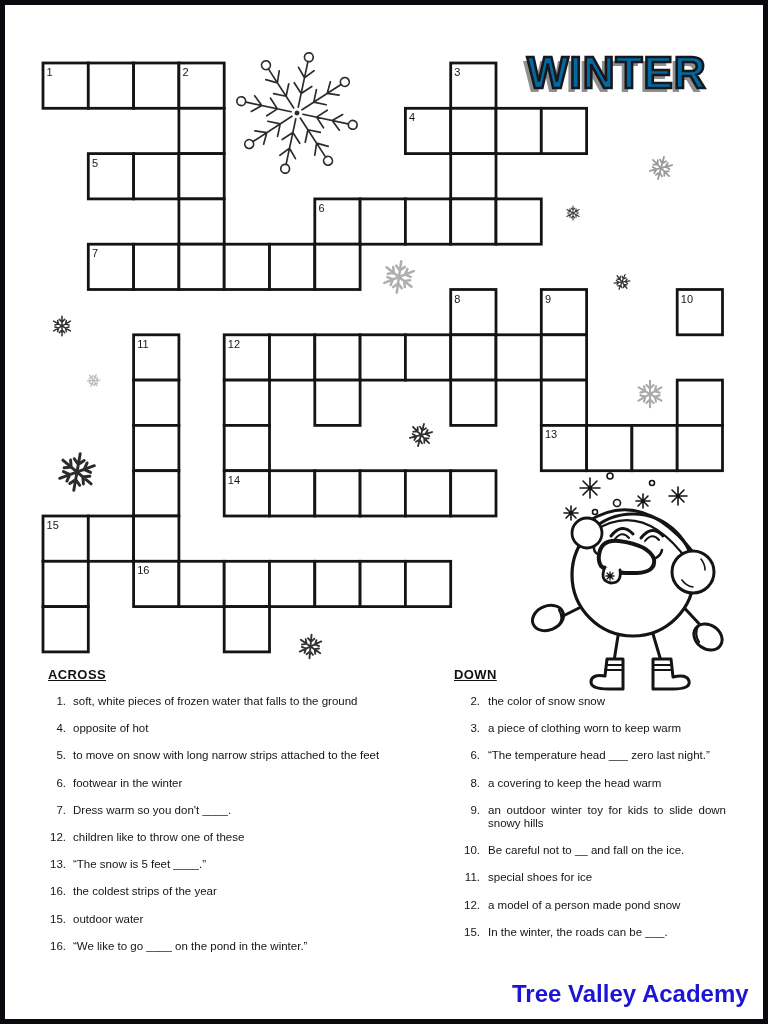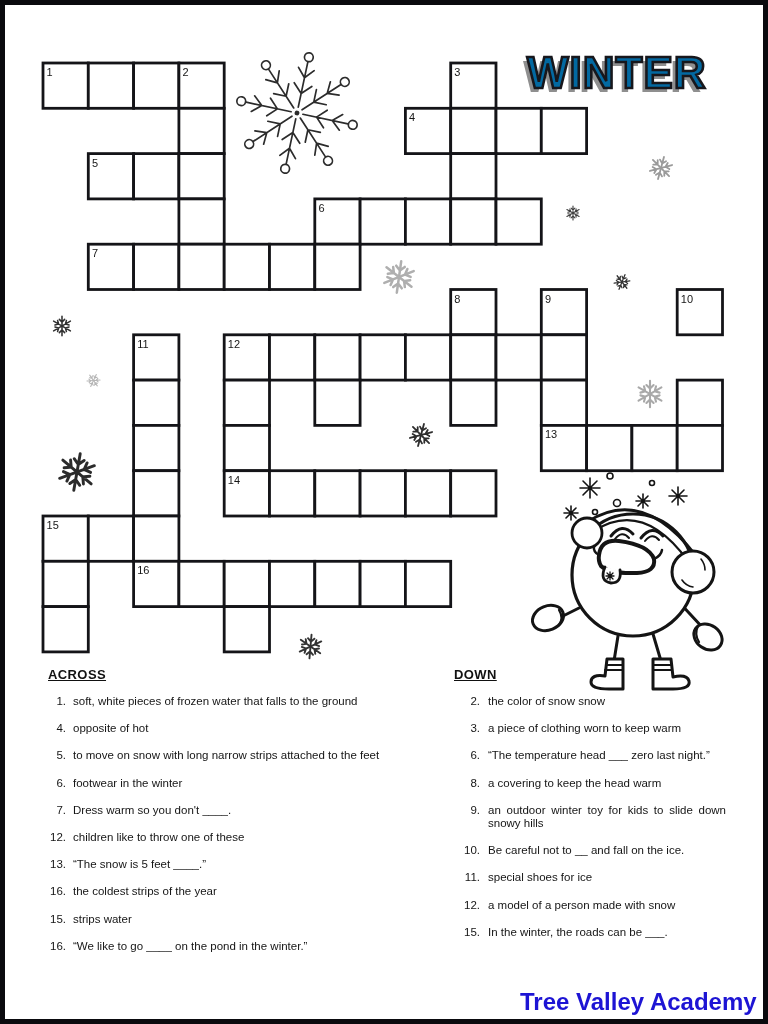--- a/index.html
+++ b/index.html
@@ -28,21 +28,21 @@
     margin:0 0 13px 4px;font-size:13px;font-weight:bold;
     text-decoration:underline;letter-spacing:.4px;color:#111;
   }
   .clue{display:flex;margin-bottom:14px;font-size:11.5px;line-height:13.2px;color:#151515;}
   .clue .num{flex:none;width:22px;text-align:right;padding-right:7px;}
   .clues-down .clue .num{width:30px;padding-right:8px;}
   .clue .txt{flex:1;}
   .clues-down .clue:nth-of-type(5) .txt{text-align:justify;}
   
   .brand{
-    position:absolute;left:504px;top:972px;margin:16px;
+    position:absolute;left:504px;top:972px;margin:8px;
     font-size:24px;font-weight:bold;white-space:nowrap;text-align:center;
   }
   .snowman{position:absolute;left:515px;top:460px;overflow:visible;}
   .defs-holder{position:absolute;width:0;height:0;overflow:hidden;}
 </style>
 </head>
 <body>
 
 <div class="page">
 
@@ -288,21 +288,21 @@
         <div class="clue">
           <span class="num">13.</span>
           <span class="txt">“The snow is 5 feet ____.”</span>
         </div>
         <div class="clue">
           <span class="num">16.</span>
           <span class="txt">the coldest strips of the year</span>
         </div>
         <div class="clue">
           <span class="num">15.</span>
-          <span class="txt">strips water</span>
+          <span class="txt">outdoor water</span>
         </div>
         <div class="clue">
           <span class="num">16.</span>
           <span class="txt">“We like to go ____ on the pond in the winter.”</span>
         </div>
       </div>
   </section>
 
   <section class="clues clues-down">
     <h2>DOWN</h2>
@@ -330,21 +330,21 @@
         <div class="clue">
           <span class="num">10.</span>
           <span class="txt">Be careful not to __ and fall on the ice.</span>
         </div>
         <div class="clue">
           <span class="num">11.</span>
           <span class="txt">special shoes for ice</span>
         </div>
         <div class="clue">
           <span class="num">12.</span>
-          <span class="txt">a model of a person made with snow</span>
+          <span class="txt">a model of a person made pond snow</span>
         </div>
         <div class="clue">
           <span class="num">15.</span>
           <span class="txt">In the winter, the roads can be ___.</span>
         </div>
       </div>
   </section>
 
   <p class="brand" style="color: rgb(29, 20, 212);">Tree Valley Academy</p>
 

